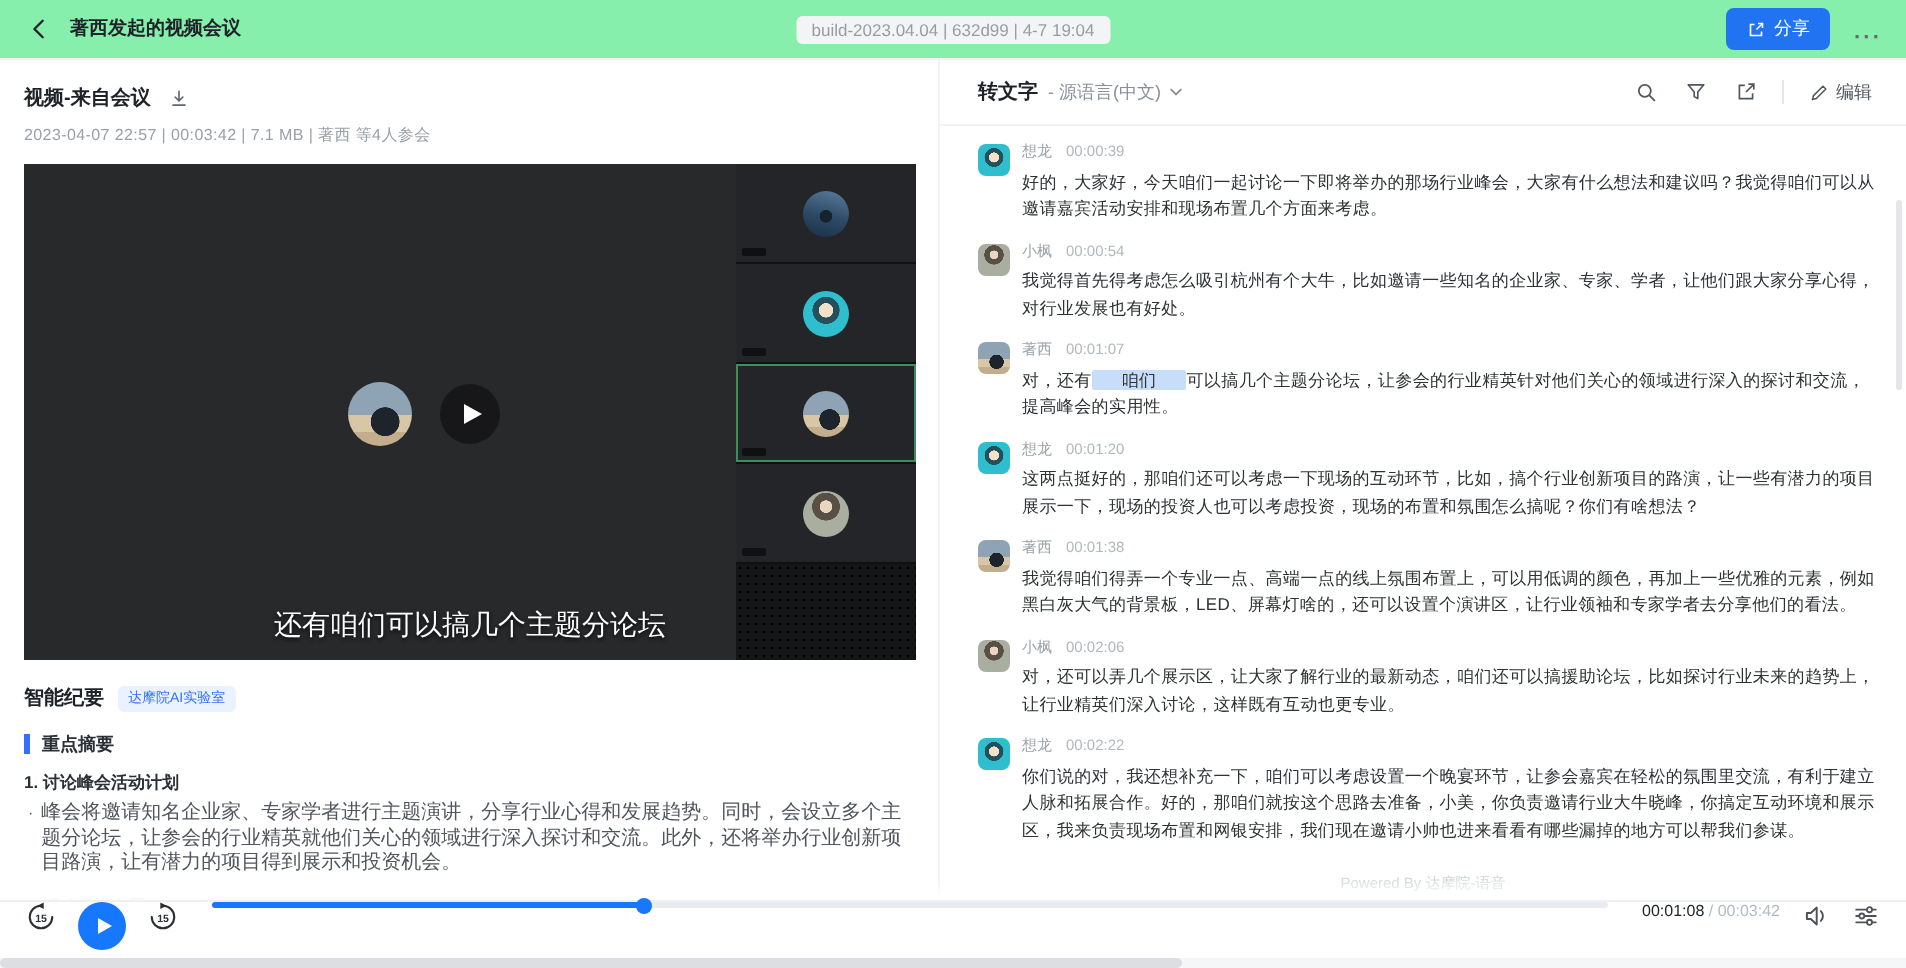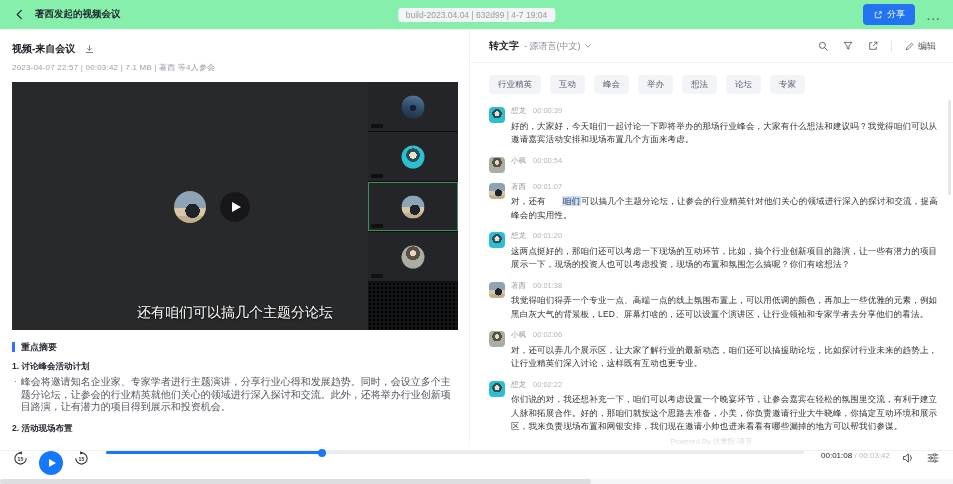--- a/index.html
+++ b/index.html
@@ -84,21 +84,21 @@
   .chip { background:#f2f4f8; color:#565d66; font-size:8.5px; padding:3.5px 9px; border-radius:4px; cursor:pointer; white-space:nowrap; }
 
   .transcript { flex:1; overflow:hidden; padding:8px 12px 0 19px; }
   .entry { display:flex; gap:6px; margin-bottom:9px; }
   .e-av { flex:none; width:16px; height:16px; border-radius:4px; margin-top:1px; }
   .e-body { flex:1; min-width:0; }
   .e-line { display:flex; align-items:baseline; gap:7px; height:11px; }
   .e-name { font-size:7.5px; color:#9aa1a8; }
   .e-time { font-size:7.5px; color:#b0b7bd; }
   .e-msg { margin-top:2.5px; font-size:8.5px; color:#2e3235; line-height:13.5px; letter-spacing:.2px; }
-  .e-msg mark { background:#c7ddfa; color:inherit; padding:0 1px; border-radius:1px;margin-left:16px; }
+  .e-msg mark { background:#c7ddfa; color:inherit; padding:0 15px; border-radius:1px; }
   .e-msg mark:empty, .e-msg span:empty { display:none; }
   .powered { position:absolute; left:0; right:0; bottom:3px; text-align:center; font-size:7.5px; color:#cdd2d8; }
   .vscroll { position:absolute; right:2px; top:70px; width:3px; height:95px; border-radius:2px; background:#e4e6e9; }
 
   
   .playbar { position:absolute; left:0; right:0; bottom:5px; height:29px; background:#fff;
              border-top:1px solid #eef0f2; display:flex; align-items:flex-start; padding:0 13px; gap:11px; z-index:8; }
   .pb-btn { border:none; background:none; cursor:pointer; display:flex; padding:0; }
   .play-btn { width:24px; height:24px; border-radius:50%; background:#1677ff; border:none; cursor:pointer;
               display:flex; align-items:center; justify-content:center; flex:none; }
@@ -176,20 +176,24 @@
           <div class="tile">
               <div class="tile-av g-photo"></div>
               <div class="tile-tag"></div>
             </div>
           <div class="tiles-rest"></div>
         </div>
         <div class="subtitle">还有咱们可以搞几个主题分论坛</div>
       </div>
 
       <div class="summary">
+        <div class="sum-head">
+          <span class="sum-title">智能纪要</span>
+          <span class="sum-tag">达摩院AI实验室</span>
+        </div>
         <div class="sec-title">重点摘要</div>
         <div class="sum-item">
           <div class="it-title">1. 讨论峰会活动计划</div>
           <div class="it-body">
               <span class="it-dot">·</span>
               <span class="it-text">峰会将邀请知名企业家、专家学者进行主题演讲，分享行业心得和发展趋势。同时，会设立多个主题分论坛，让参会的行业精英就他们关心的领域进行深入探讨和交流。此外，还将举办行业创新项目路演，让有潜力的项目得到展示和投资机会。</span>
             </div>
         </div>
         <div class="sum-item">
           <div class="it-title">2. 活动现场布置</div>
@@ -229,48 +233,40 @@
           <span class="v-div"></span>
           <button class="icon-btn">
             <svg width="11" height="11" viewBox="0 0 20 20">
                 <path d="M4 16l1-3.6L13.6 3.8l2.6 2.6L7.6 15 4 16Z" fill="none" stroke="#51565d" stroke-width="1.4" stroke-linejoin="round"></path>
               </svg>
             <span class="lbl">编辑</span>
           </button>
         </div>
       </div>
 
-      <div class="chips">
-        <span class="chip">行业精英</span>
-        <span class="chip">互动</span>
-        <span class="chip">峰会</span>
-        <span class="chip">举办</span>
-        <span class="chip">想法</span>
-        <span class="chip">论坛</span>
-        <span class="chip">专家</span>
-      </div>
 
       <div class="transcript">
         <div class="entry">
           <div class="e-av g-teal"></div>
           <div class="e-body">
             <div class="e-line">
                 <span class="e-name">想龙</span>
                 <span class="e-time">00:00:39</span>
               </div>
             <div class="e-msg"><span>好的，大家好，今天咱们一起讨论一下即将举办的那场行业峰会，大家有什么想法和建议吗？我觉得咱们可以从邀请嘉宾活动安排和现场布置几个方面来考虑。</span></div>
           </div>
         </div>
         <div class="entry">
           <div class="e-av g-photo"></div>
           <div class="e-body">
             <div class="e-line">
                 <span class="e-name">小枫</span>
                 <span class="e-time">00:00:54</span>
               </div>
+            <div class="e-msg"><span>我觉得首先得考虑怎么吸引杭州有个大牛，比如邀请一些知名的企业家、专家、学者，让他们跟大家分享心得，对行业发展也有好处。</span></div>
           </div>
         </div>
         <div class="entry">
           <div class="e-av g-beach"></div>
           <div class="e-body">
             <div class="e-line">
                 <span class="e-name">著西</span>
                 <span class="e-time">00:01:07</span>
               </div>
             <div class="e-msg"><span>对，还有</span><mark>咱们</mark><span>可以搞几个主题分论坛，让参会的行业精英针对他们关心的领域进行深入的探讨和交流，提高峰会的实用性。</span></div>

